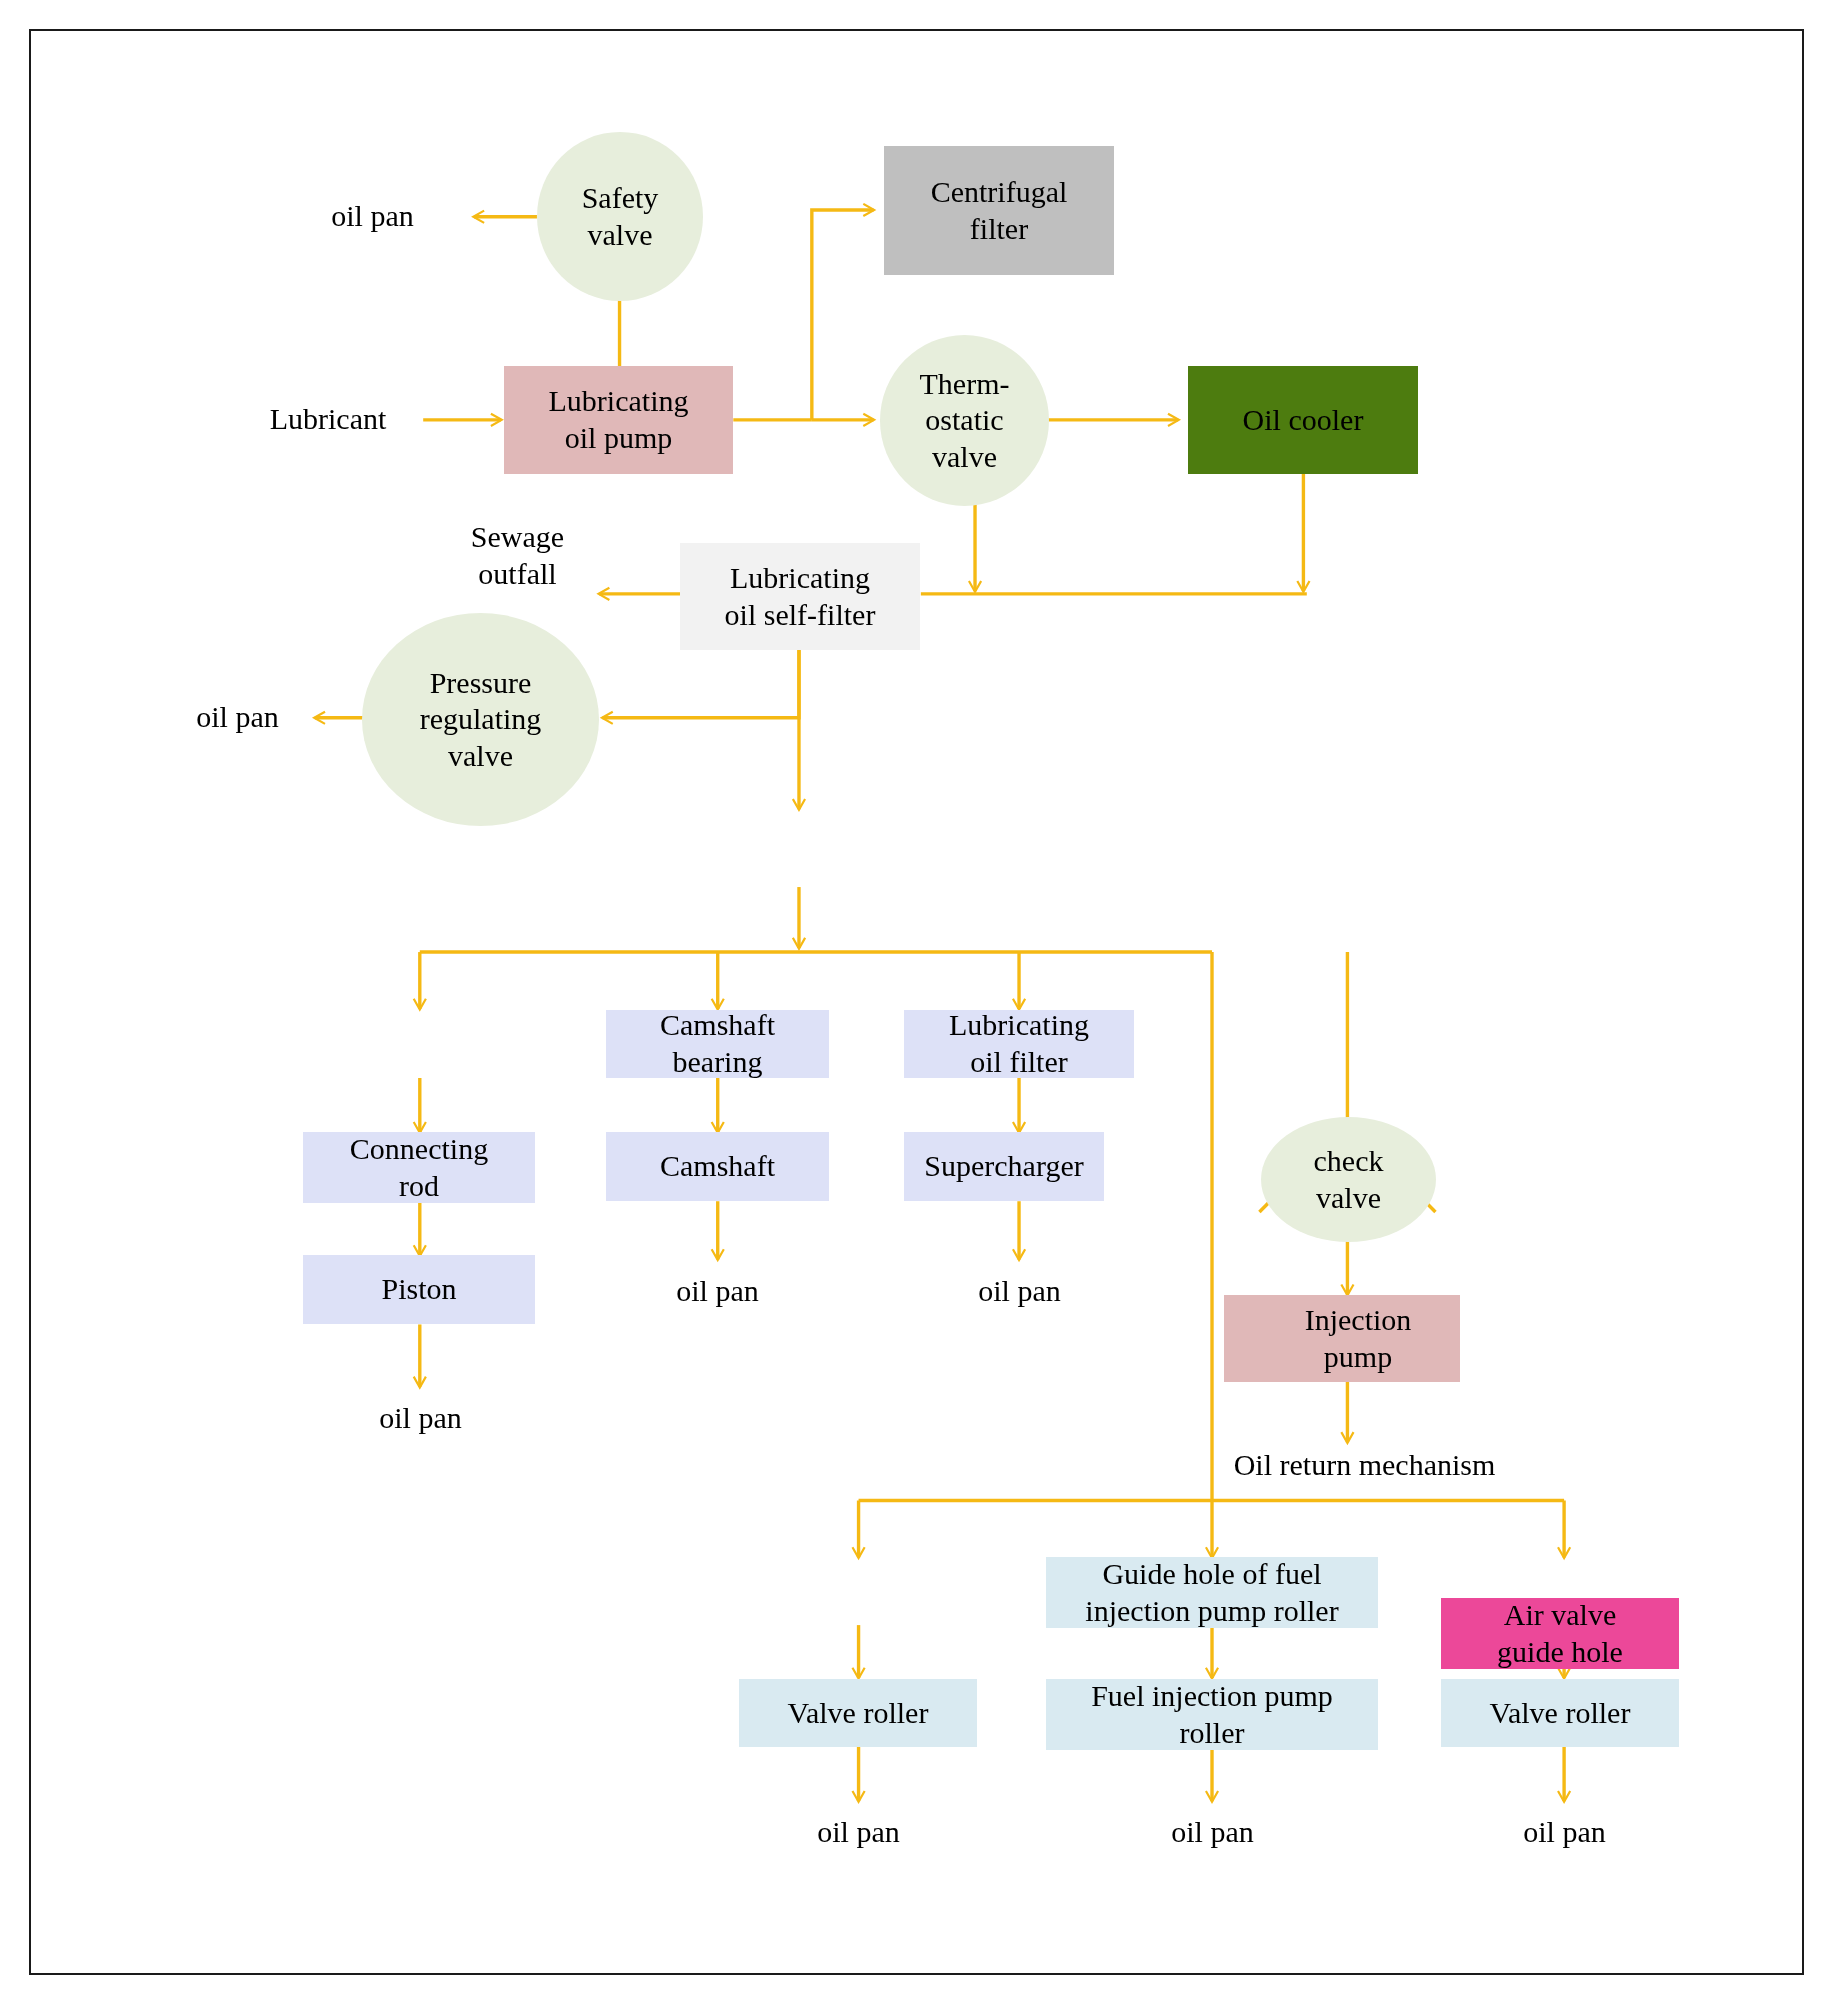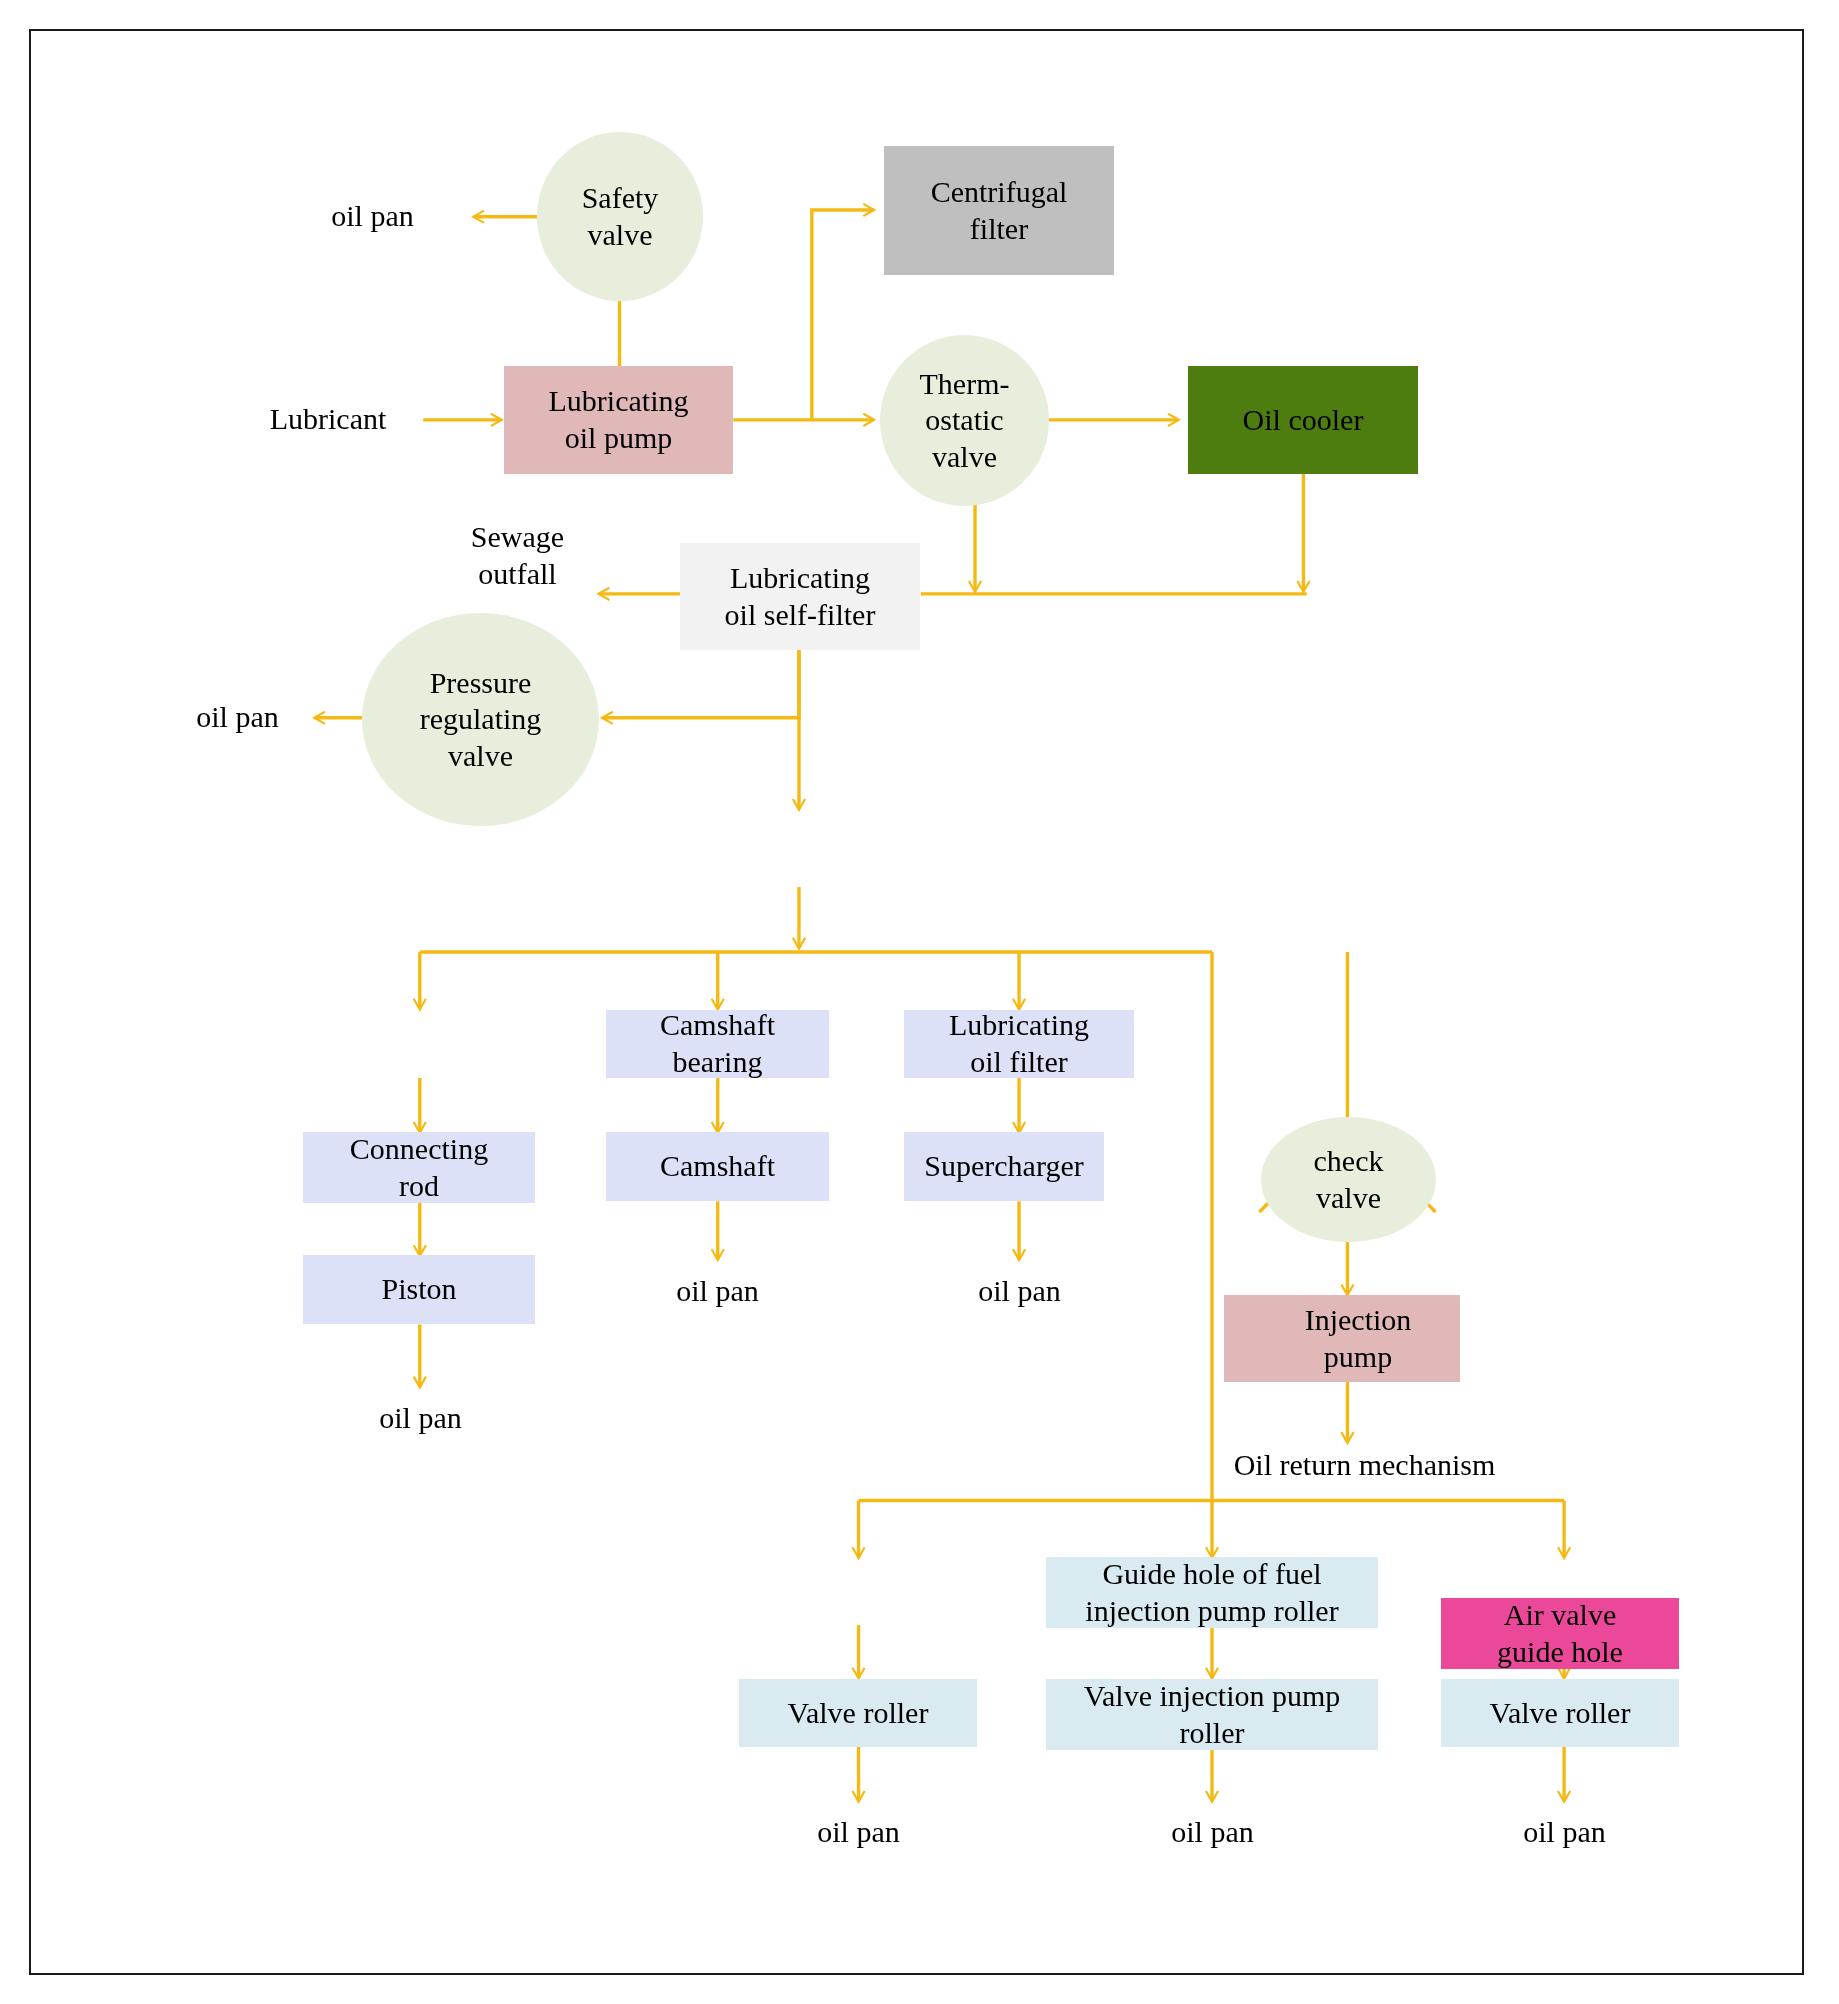--- a/index.html
+++ b/index.html
@@ -172,21 +172,21 @@
   <div class="node rect" style="left:1224px;top:1295px;width:236px;height:87px;background:#e0b8b8;padding-left:32px;">Injection
 pump</div>
 
   <div class="node lbl" style="left:1219px;top:1442px;width:291px;height:47px;">Oil return mechanism</div>
 
   <div class="node rect" style="left:739px;top:1679px;width:238px;height:68px;background:#d9eaf1;">Valve roller</div>
   <div class="node lbl" style="left:777px;top:1809px;width:163px;height:47px;">oil pan</div>
 
   <div class="node rect" style="left:1046px;top:1557px;width:332px;height:71px;background:#d9eaf1;">Guide hole of fuel
 injection pump roller</div>
-  <div class="node rect" style="left:1046px;top:1679px;width:332px;height:71px;background:#d9eaf1;">Valve injection pump
+  <div class="node rect" style="left:1046px;top:1679px;width:332px;height:71px;background:#d9eaf1;">Fuel injection pump
 roller</div>
   <div class="node lbl" style="left:1131px;top:1809px;width:163px;height:47px;">oil pan</div>
 
   <div class="node rect" style="left:1441px;top:1557px;width:238px;height:71px;background:#ec4899;margin-top:41px;">Air valve
 guide hole</div>
   <div class="node rect" style="left:1441px;top:1679px;width:238px;height:68px;background:#d9eaf1;">Valve roller</div>
   <div class="node lbl" style="left:1483px;top:1809px;width:163px;height:47px;">oil pan</div>
 
 </div>
 

